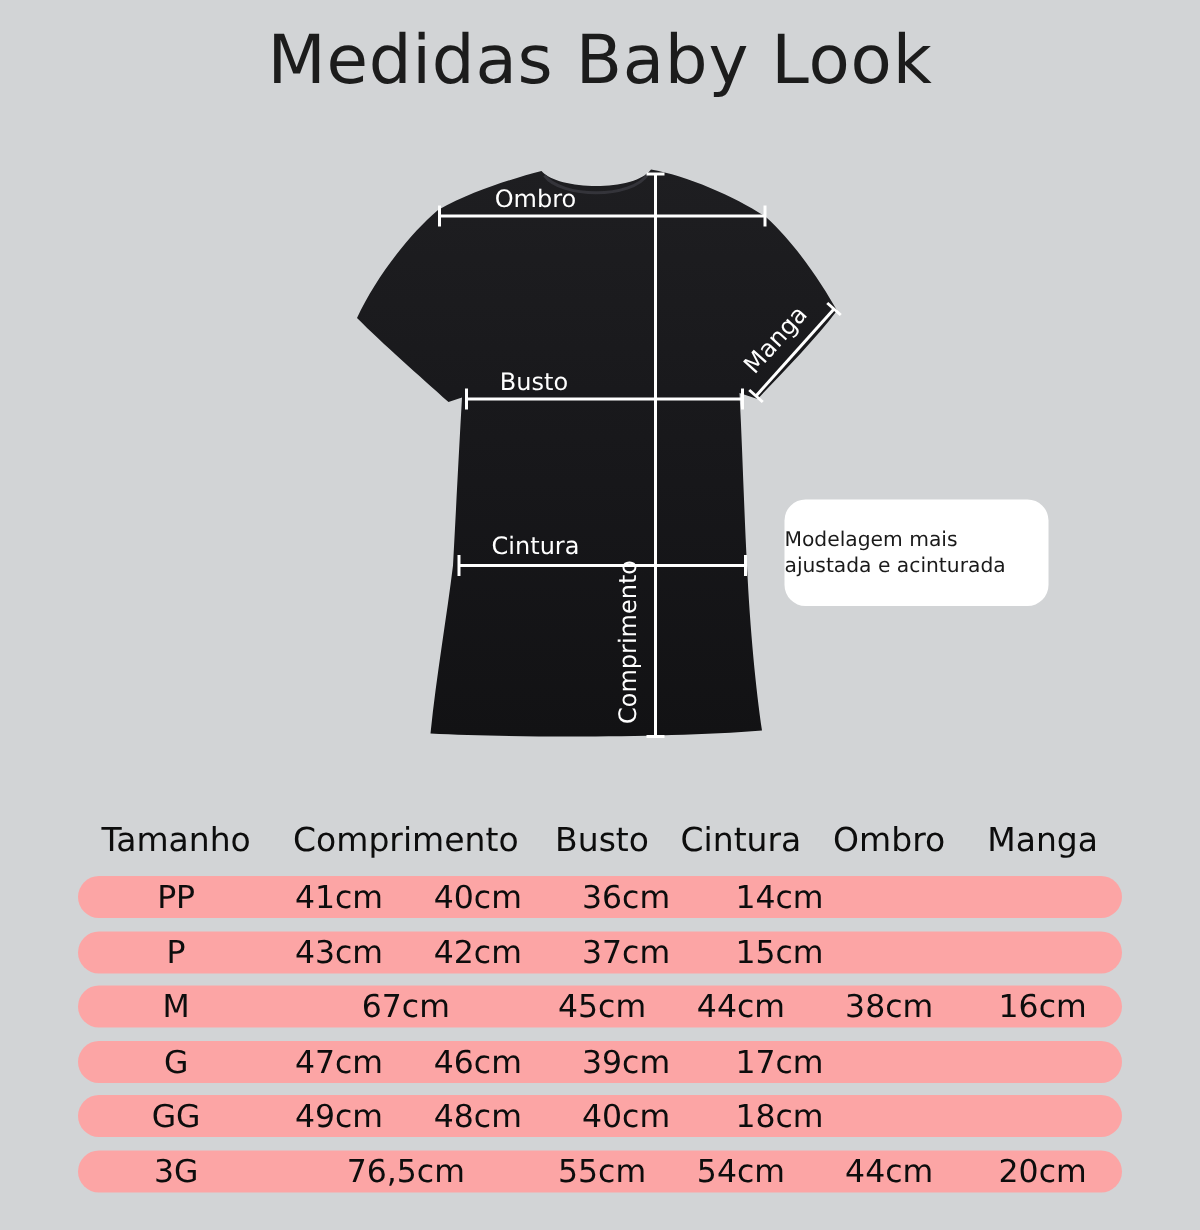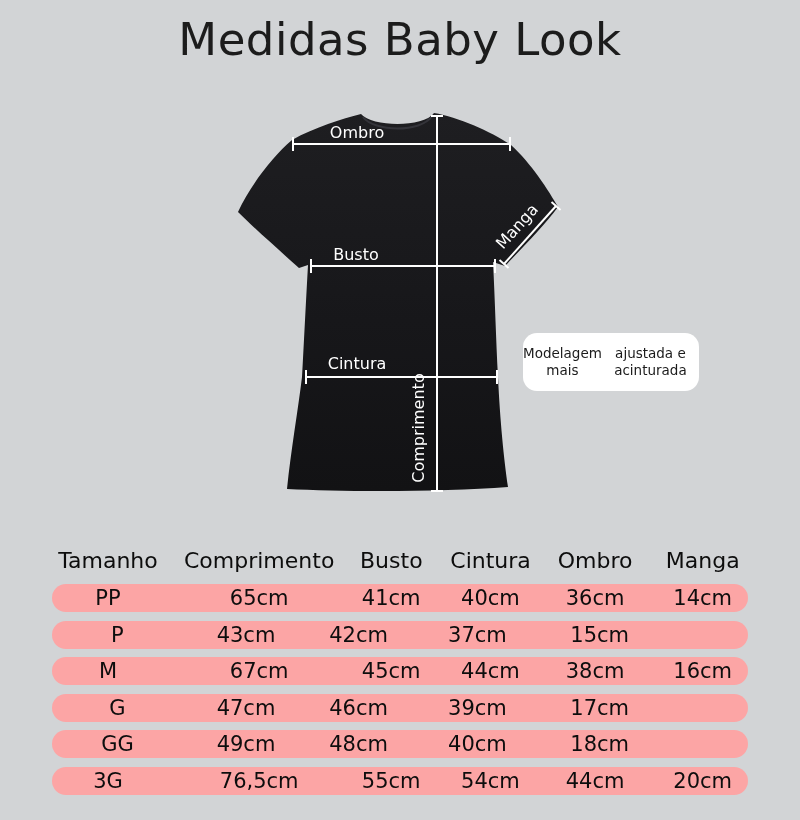--- a/index.html
+++ b/index.html
@@ -36,44 +36,44 @@
   .measure-label {
     fill: #ffffff;
     font-family: "DejaVu Sans", "Liberation Sans", sans-serif;
     font-size: 16px;
   }
   .note-box {
     position: absolute;
     left: 523px;
     top: 333px;
     width: 176px;
-    height: 58px;
+    height: 71px;
     background: #ffffff;
     border-radius: 14px;
     display: flex;
-    align-items: center;
+    flex-direction: column;
+    align-items: flex-start;
     justify-content: center;
     font-size: 13.5px;
     line-height: 17px;
     color: #1b1b1b;
     text-align: center;
   }
   .size-table {
     position: absolute;
     left: 52px;
     top: 546px;
     width: 696px;
   }
   .t-row {
     display: flex;
     align-items: center;
     height: 28px;
     font-size: 21px;
     color: #0d0d0d;
-    gap: 20px;
   }
   .t-row.header {
     margin-bottom: 10px;
     font-size: 22px;
   }
   .t-row.pill {
     background: #fca5a5;
     border-radius: 14px;
     margin-top: 8.5px;
   }
@@ -165,21 +165,20 @@
       <span class="cell c0">Tamanho</span>
       <span class="cell c1">Comprimento</span>
       <span class="cell c2">Busto</span>
       <span class="cell c3">Cintura</span>
       <span class="cell c4">Ombro</span>
       <span class="cell c5">Manga</span>
     </div>
 
     <div class="t-row pill">
       <span class="cell c0">PP</span>
-      <span class="cell c1">65cm</span>
       <span class="cell c2">41cm</span>
       <span class="cell c3">40cm</span>
       <span class="cell c4">36cm</span>
       <span class="cell c5">14cm</span>
     </div>
 
     <div class="t-row pill">
       <span class="cell c0">P</span>
       <span class="cell c2">43cm</span>
       <span class="cell c3">42cm</span>

